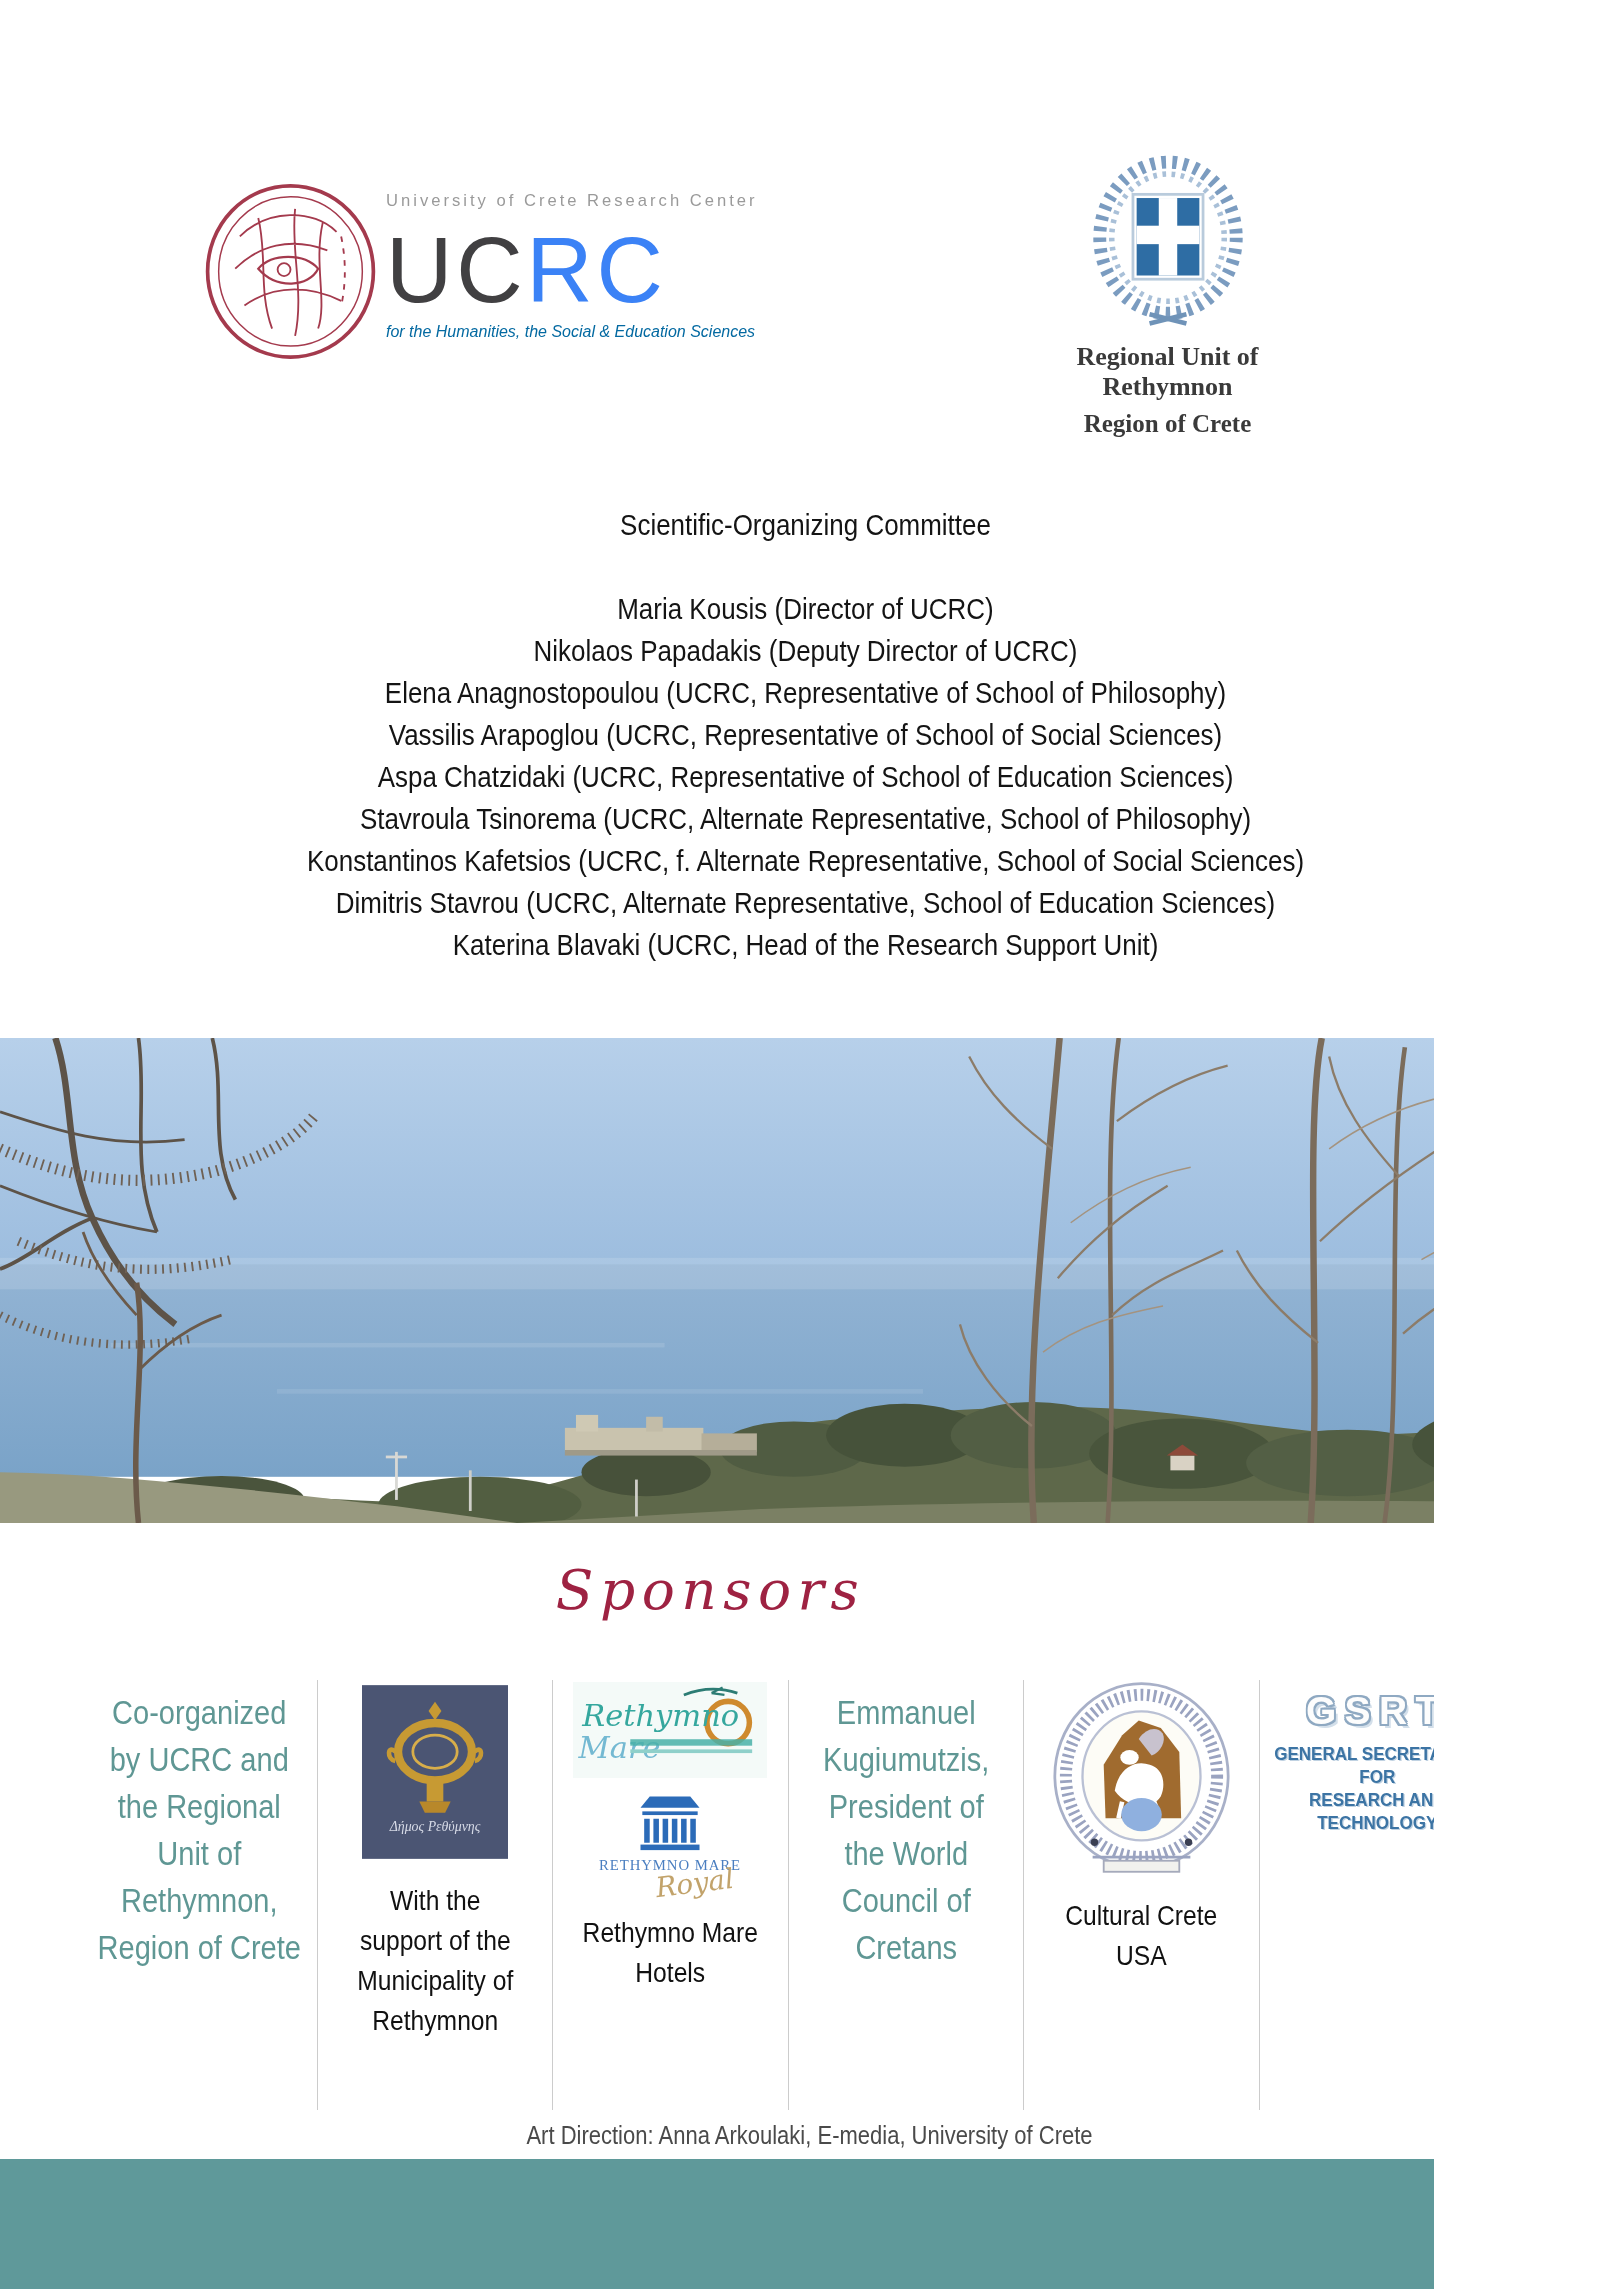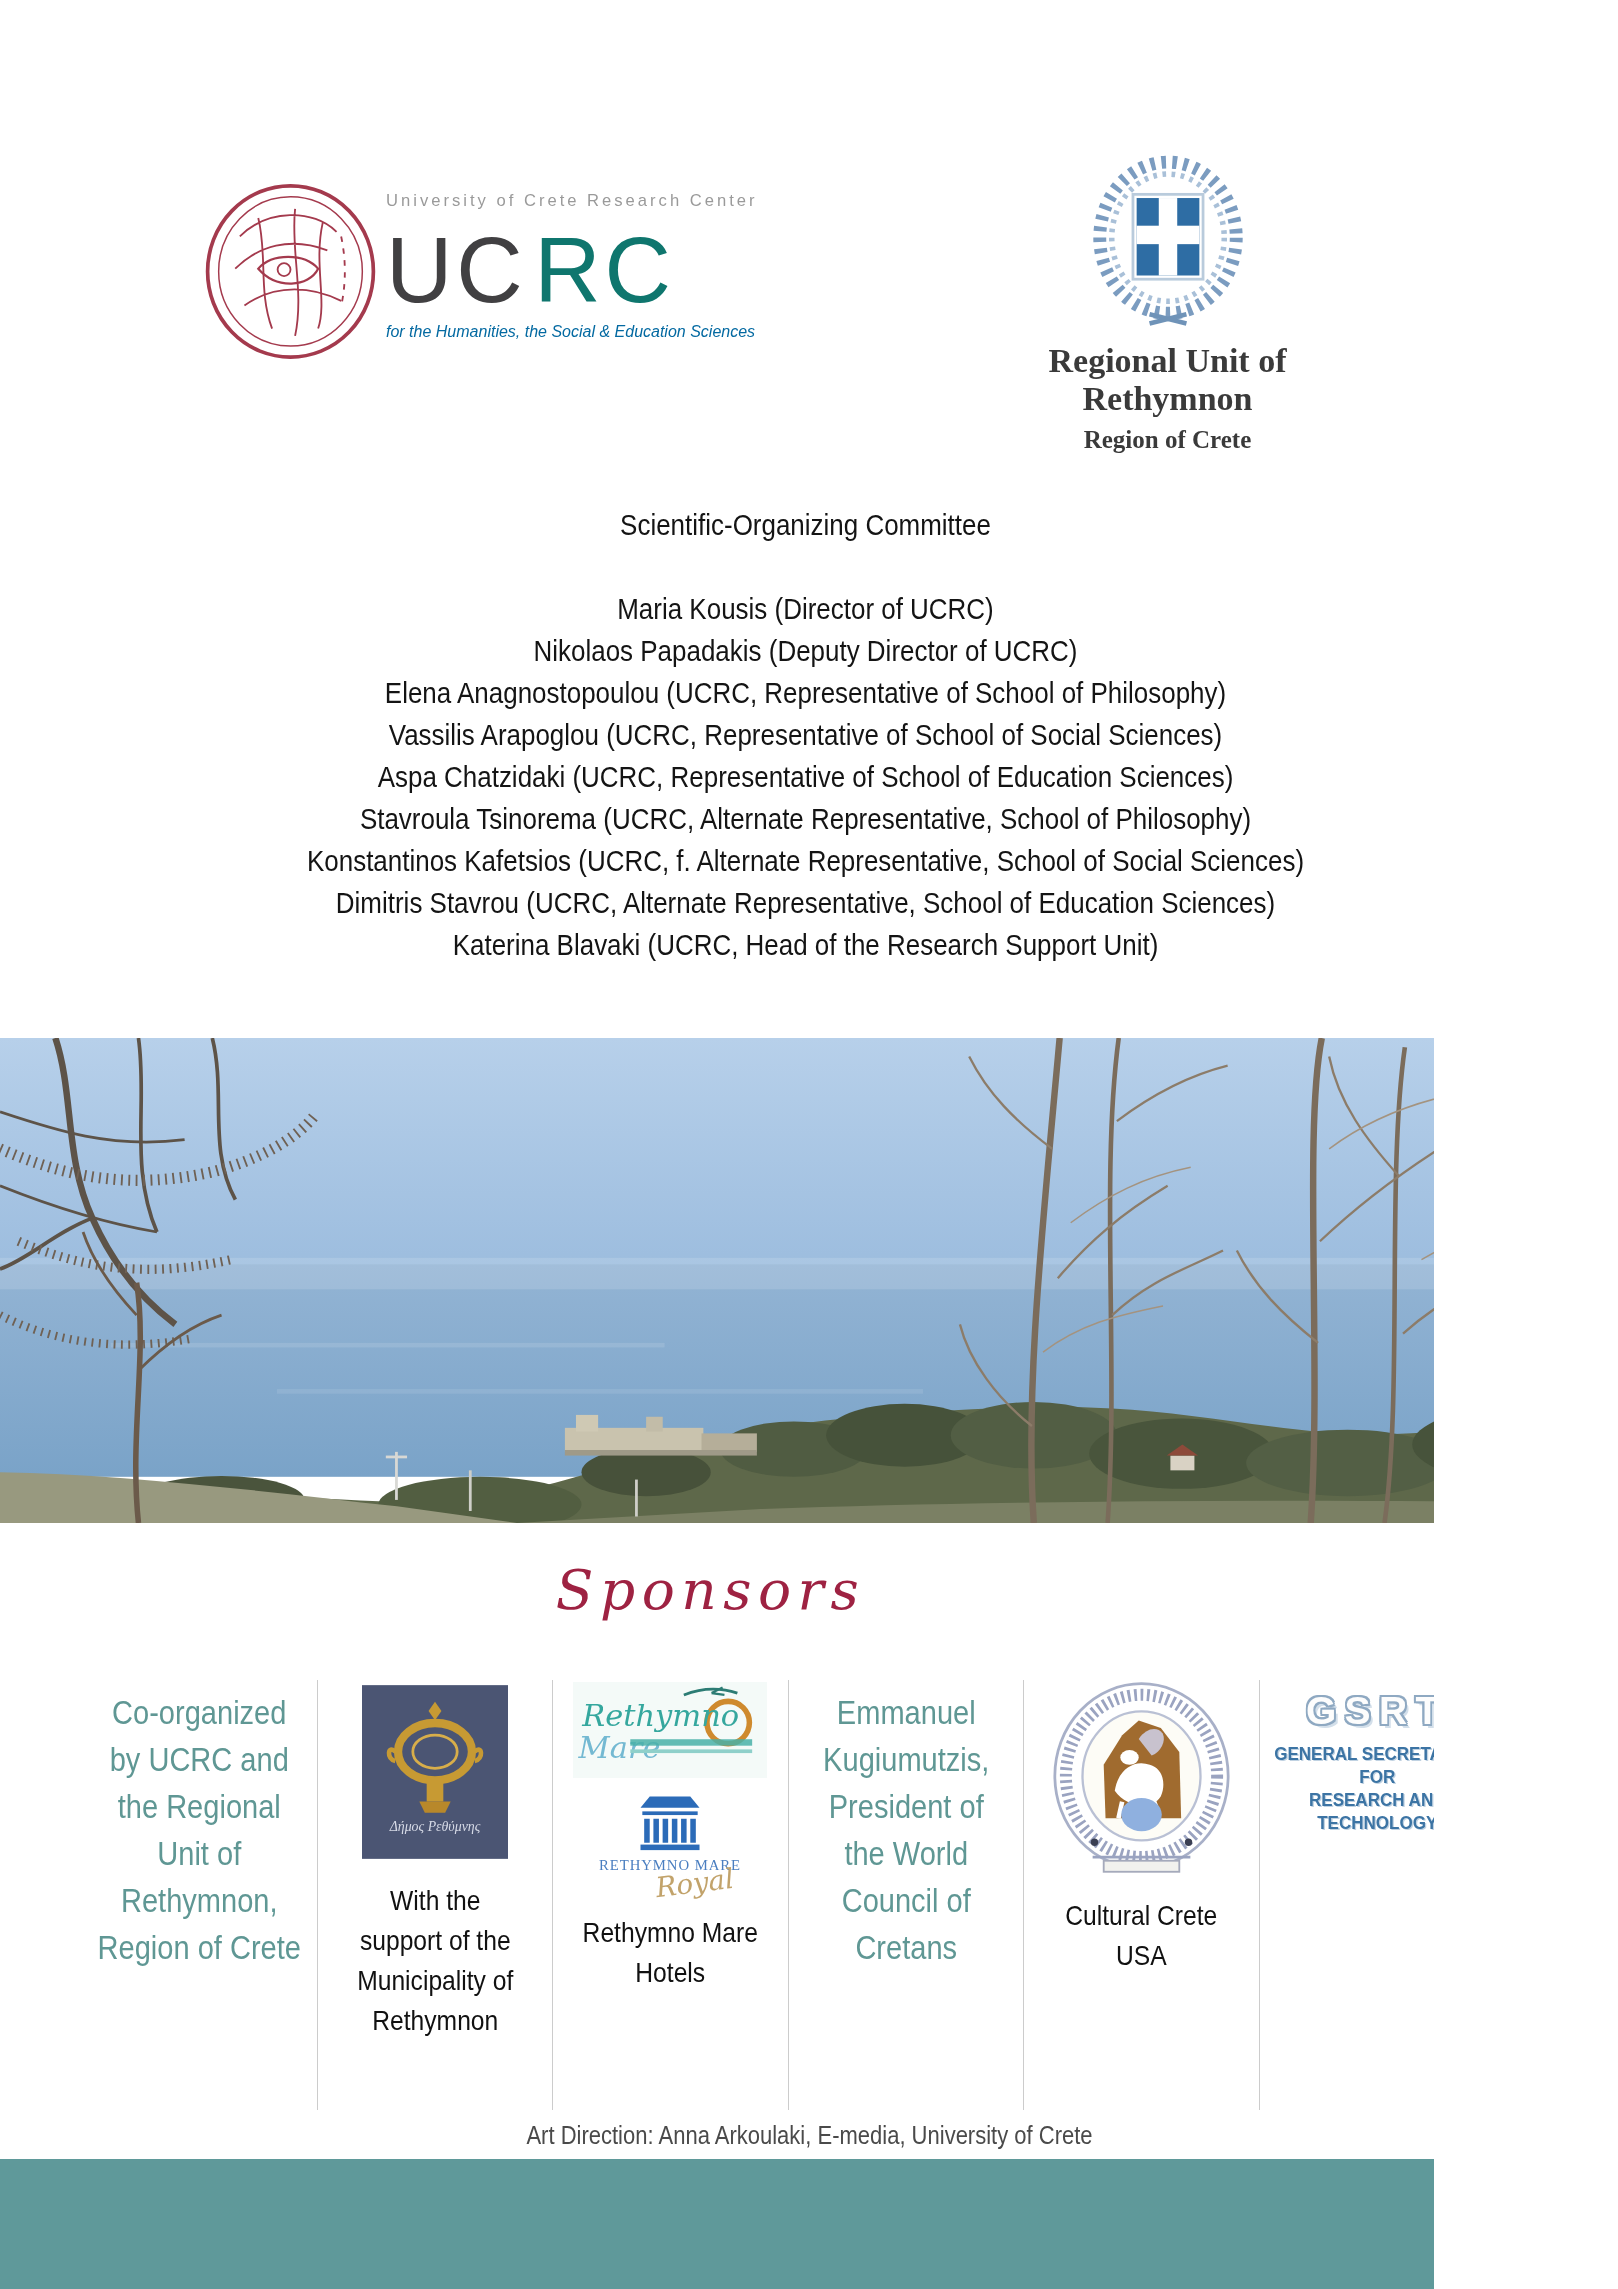--- a/index.html
+++ b/index.html
@@ -7,25 +7,25 @@
         font-family:"Liberation Sans",sans-serif;}
   .cond{transform:scaleX(0.88);transform-origin:50% 50%;}
   .pre{white-space:pre-line;}
 
   
   .ucrc-logo{position:absolute;left:203px;top:174px;width:646px;height:198px;}
   .ucrc-seal{position:absolute;left:0;top:7.4px;}
   .ucrc-text{position:absolute;left:183px;top:0;width:443px;}
   .ucrc-super{font-size:16.6px;letter-spacing:3px;color:#9a9a9a;margin-top:16.6px;white-space:nowrap;}
   .ucrc-big{font-size:92px;line-height:92px;letter-spacing:3.7px;color:#414042;margin-top:13px;font-weight:400;}
-  .ucrc-big .rc{color:#0f766e;margin-left:8px;}
+  .ucrc-big .rc{color:#3b82f6;}
   .ucrc-sub{font-size:16px;color:#0369a1;margin-top:7.4px;white-space:nowrap;font-style:italic;}
 
   .regional-logo{position:absolute;left:1015px;top:150px;width:305px;text-align:center;}
-  .regional-line1{font-family:"Liberation Serif",serif;font-weight:600;font-size:34px;color:#3a3a3a;margin-top:9.2px;}
+  .regional-line1{font-family:"Liberation Serif",serif;font-weight:600;font-size:26px;color:#3a3a3a;margin-top:9.2px;}
   .regional-line2{font-family:"Liberation Serif",serif;font-weight:600;font-size:25px;color:#3a3a3a;margin-top:7.4px;}
 
   
   .committee{position:absolute;left:0;top:508px;width:1611px;text-align:center;color:#141414;}
   .committee-title{font-size:29.5px;margin-bottom:46px;}
   .committee-line{font-size:29.5px;line-height:42px;}
 
   
   .photo{position:absolute;left:0;top:1038px;width:1619px;height:485px;display:block;}
 

